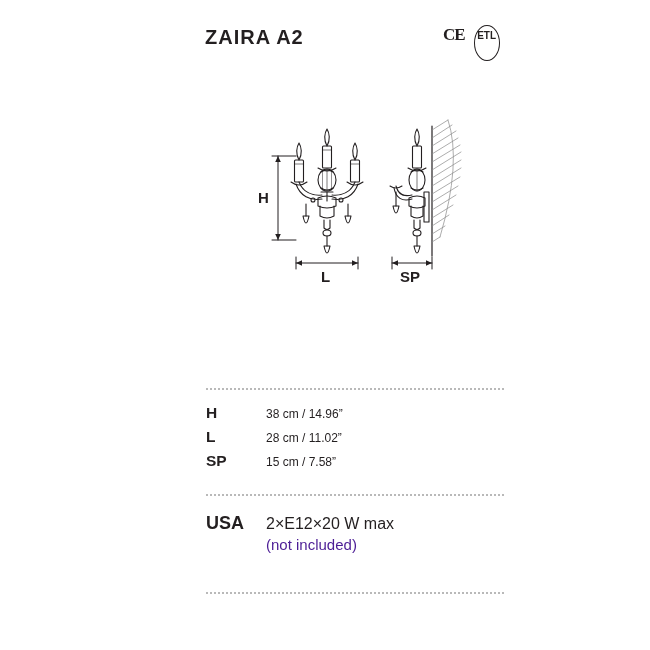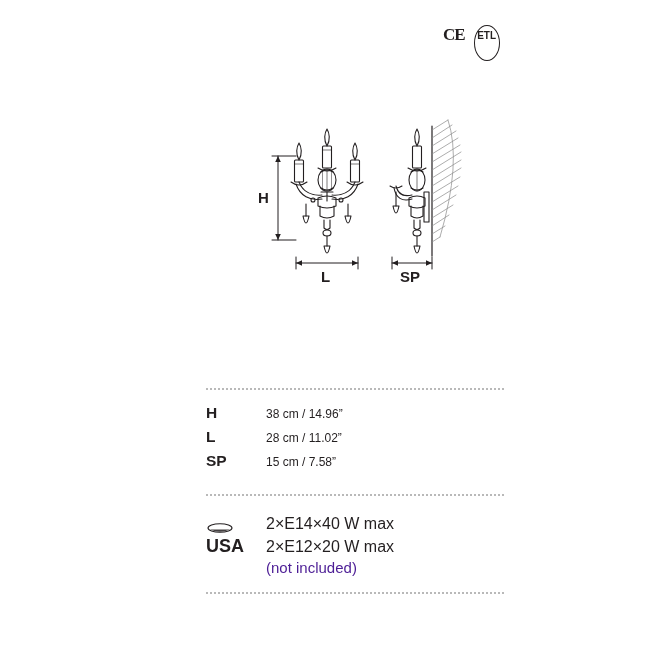--- a/index.html
+++ b/index.html
@@ -144,20 +144,21 @@
     font-size: 15px;
     color: #4c1d95;
   }
 </style>
 </head>
 <body>
 
 <div class="page">
 
   <div class="header">
+    <div class="product-title">ZAIRA A2</div>
     <div class="cert-marks">
       <span class="ce-mark">CE</span>
       <span class="etl-mark">ETL</span>
     </div>
   </div>
 
   <div class="drawing">
     <svg width="650" height="200" viewBox="0 0 650 200">
       <g fill="none" stroke="#231f20" stroke-width="1.1" stroke-linecap="round" stroke-linejoin="round">
 
@@ -292,30 +293,19 @@
       <span class="spec-val">28 cm / 11.02”</span>
     </div>
     <div class="spec-row">
       <span class="spec-key">SP</span>
       <span class="spec-val">15 cm / 7.58”</span>
     </div>
   </div>
 
   <div class="lamp-table">
     <div class="lamp-row">
-      <span class="lamp-key">
-        <span class="bulb-icon">
-          <svg width="30" height="12" viewBox="0 0 30 12">
-            <ellipse cx="14" cy="6" rx="12" ry="4.2" fill="none" stroke="#231f20" stroke-width="1.1"></ellipse>
-            <path d="M4 7.5 Q14 12 24 7.5" fill="#231f20" stroke="none" opacity="0.85"></path>
-          </svg>
-        </span>
-      </span>
-      <span class="lamp-val">2×E14×40 W max</span>
-    </div>
-    <div class="lamp-row">
       <span class="lamp-key">USA</span>
       <span class="lamp-val">2×E12×20 W max</span>
     </div>
     <div class="note">(not included)</div>
   </div>
 
 </div>
 
 </body></html>

